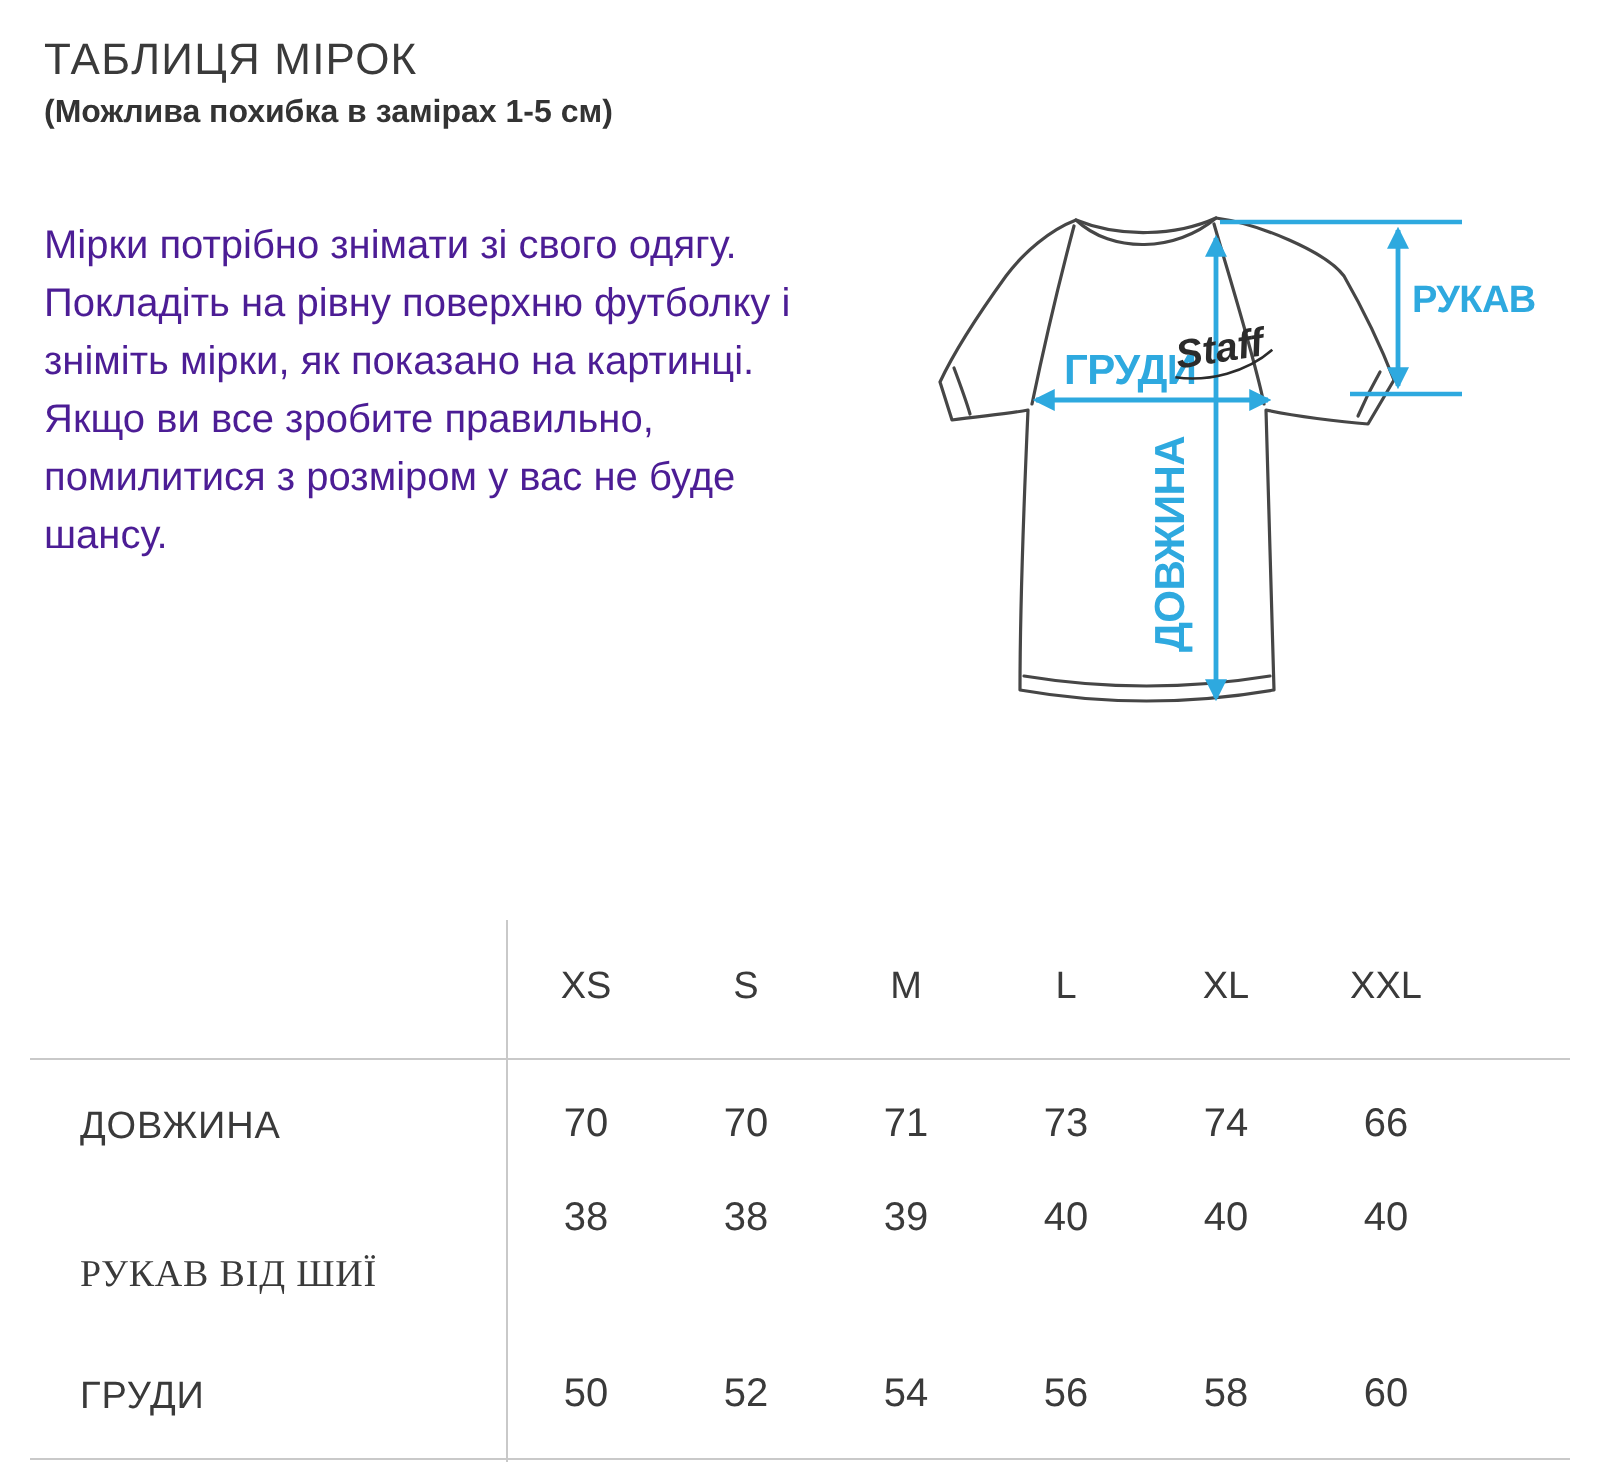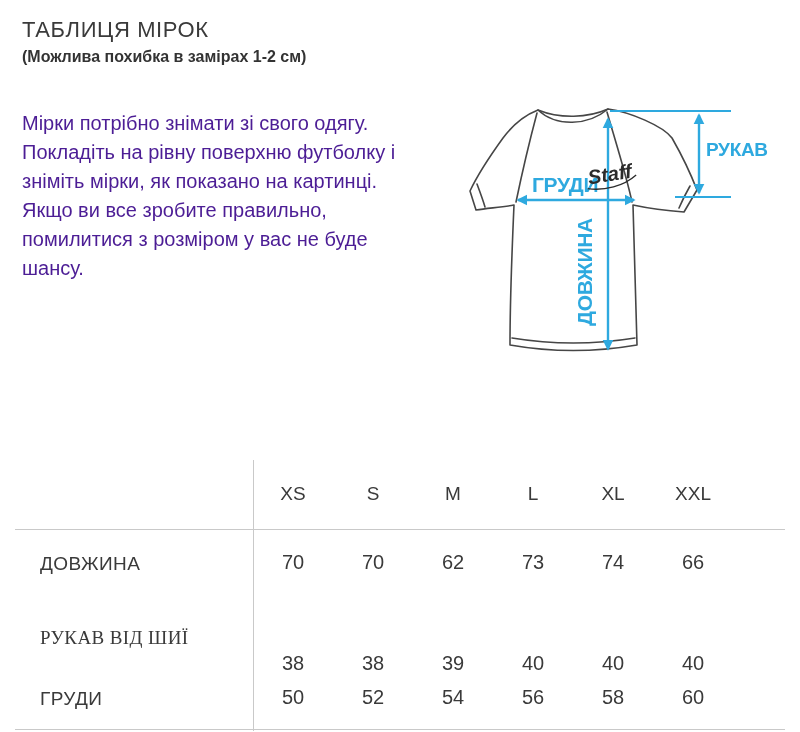--- a/index.html
+++ b/index.html
@@ -25,40 +25,40 @@
   
   .vline  { position:absolute; left:253px; top:460px; width:1px; height:271px; background:#c9c9c9; }
   .hline  { position:absolute; left:15px; width:770px; height:1px; background:#c9c9c9; }
   .hline-top    { top:529px; }
   .hline-bottom { top:729px; }
   .cells-row { position:absolute; left:253px; width:480px; display:flex; }
   .cell { width:80px; text-align:center; }
   .header-row { top:483px; font-size:19px; color:#3a3a3a;justify-content:space-between; }
   .values-row { font-size:20px; color:#3a3a3a;justify-content:space-between; }
   .row-1 { top:551px; }
-  .row-2 { top:652px; }
+  .row-2 { top:598px; }
   .row-3 { top:686px; }
   .row-label {
     position:absolute; left:40px; font-size:19px; letter-spacing:0.4px; color:#3a3a3a;
   }
   .label-1 { top:553px; }
   .label-2 { top:627px;font-family:Liberation Serif, serif; }
   .label-3 { top:688px; }
 
   .diagram text { font-family:"Liberation Sans", sans-serif; }
   .measure-label { font-weight:bold; fill:#2ea9df; letter-spacing:-0.3px; }
   .logo-text { font-family:"DejaVu Serif", serif; font-style:italic; font-weight:bold; fill:#2b2b2b; }
 </style>
 </head>
 <body>
 
 <div class="page">
 
   <div class="title">ТАБЛИЦЯ МІРОК</div>
-  <div class="subtitle">(Можлива похибка в замірах 1-2 см)</div>
+  <div class="subtitle">(Можлива похибка в замірах 1-5 см)</div>
 
   <div class="intro">Мірки потрібно знімати зі свого одягу. Покладіть на рівну поверхню футболку і зніміть мірки, як показано на картинці. Якщо ви все зробите правильно, помилитися з розміром у вас не буде шансу.</div>
 
   <svg class="diagram" viewBox="0 0 370 295" xmlns="http://www.w3.org/2000/svg">
     <defs>
       <marker id="arr" viewBox="0 0 10 10" markerWidth="4.6" markerHeight="4.6" refX="8.5" refY="5" orient="auto-start-reverse" markerUnits="strokeWidth">
         <path d="M0,0 L10,5 L0,10 Z" fill="#2ea9df"></path>
       </marker>
     </defs>
 
@@ -112,21 +112,21 @@
     <div class="cell">M</div>
     <div class="cell">L</div>
     <div class="cell">XL</div>
     <div class="cell">XXL</div>
   </div>
 
   <div class="row-label label-1">ДОВЖИНА</div>
   <div class="cells-row values-row row-1">
     <div class="cell">70</div>
     <div class="cell">70</div>
-    <div class="cell">62</div>
+    <div class="cell">71</div>
     <div class="cell">73</div>
     <div class="cell">74</div>
     <div class="cell">66</div>
   </div>
 
   <div class="row-label label-2">РУКАВ ВІД ШИЇ</div>
   <div class="cells-row values-row row-2">
     <div class="cell">38</div>
     <div class="cell">38</div>
     <div class="cell">39</div>

